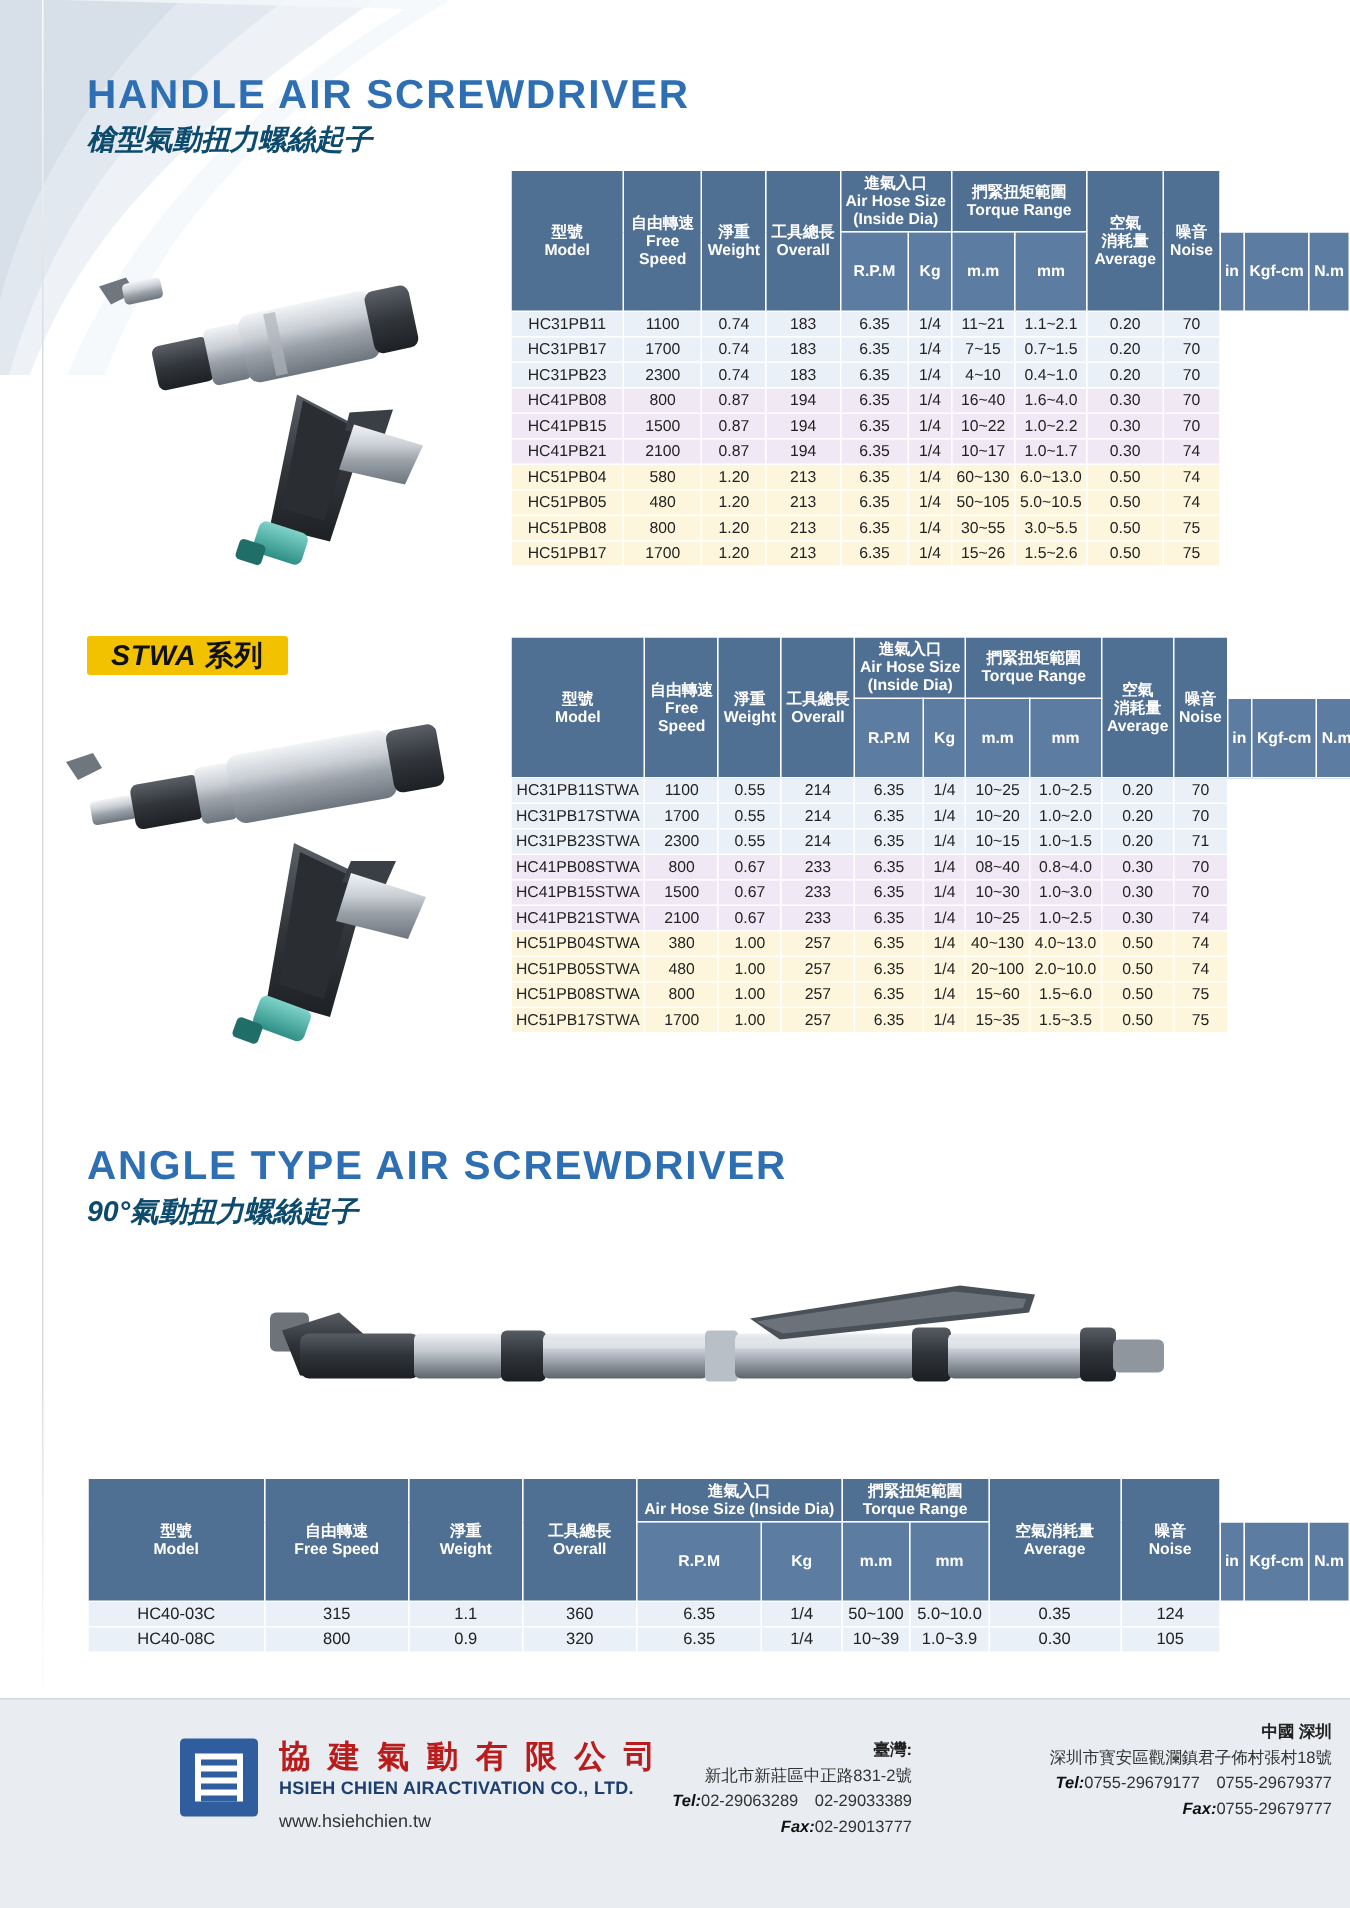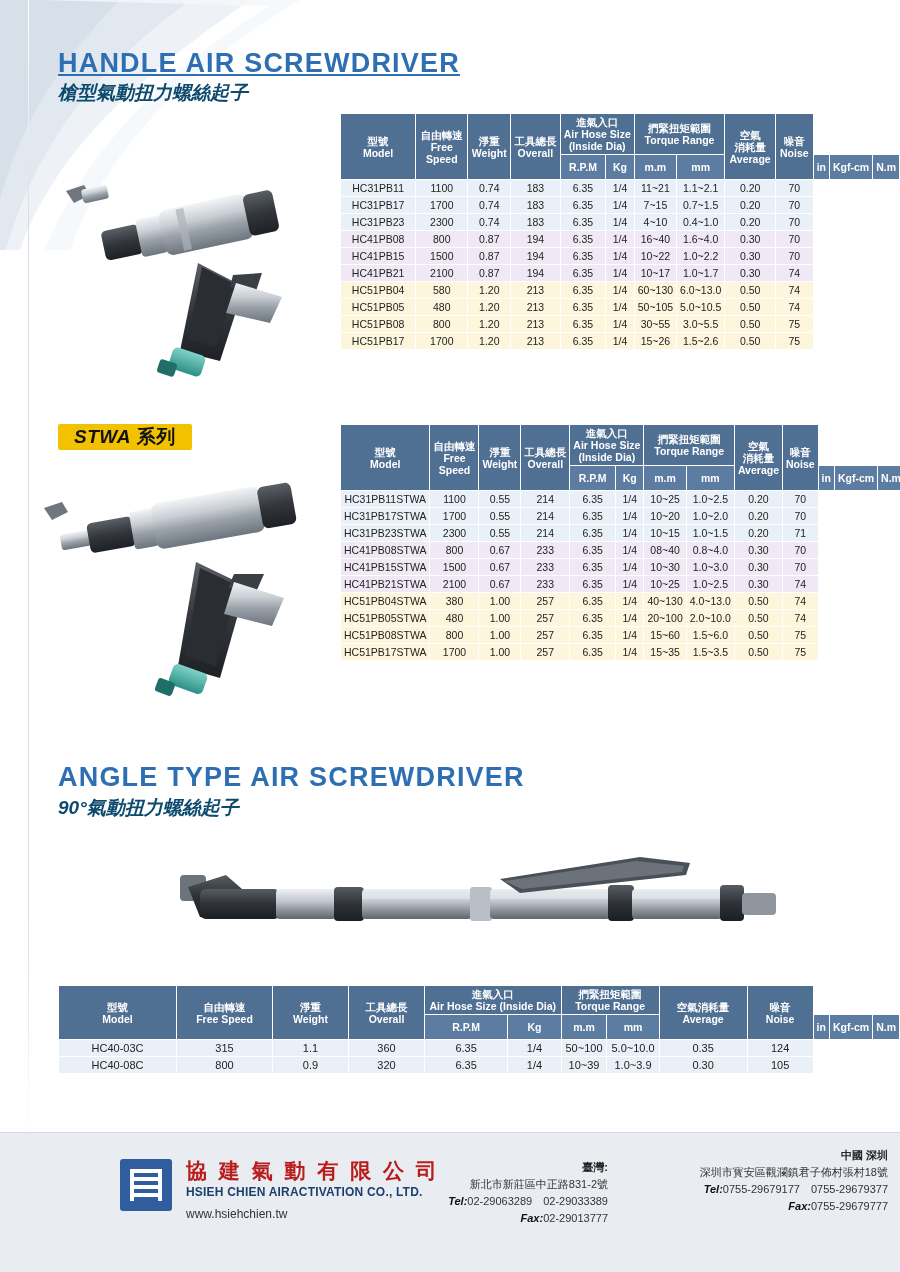--- a/index.html
+++ b/index.html
@@ -54,21 +54,21 @@
   table.spec thead th {
     background:#4f6f93;
     color:#ffffff;
     font-weight:bold;
     line-height:1.15;
     font-size:10.5px;
   }
   table.spec thead tr.units th {
     background:#5d7ca1;
     font-size:10.5px;
-    padding:6px 3px;
+    padding:20px 3px;
   }
   table.spec tbody td { background:#eef1f6; }
   table.spec tbody tr.g1 td { background:#eaf0f7; }
   table.spec tbody tr.g2 td { background:#f0e9f5; }
   table.spec tbody tr.g3 td { background:#fdf6dd; }
   table.spec tbody td.model { font-weight:normal; }
 
   .stwa-badge {
     position:absolute;
     background:#f2c200;
@@ -122,21 +122,21 @@
   <div class="swoosh">
     <svg width="340" height="250" viewBox="0 0 340 250">
       <path d="M0,0 L250,0 C150,70 60,140 20,250 L0,250 Z" fill="#eef2f6"></path>
       <path d="M0,0 L190,0 C110,60 40,130 6,250 L0,250 Z" fill="#e2e8ef"></path>
       <path d="M0,0 L120,0 C70,50 20,120 0,200 Z" fill="#d7dfe8"></path>
       <path d="M40,0 L300,0 C200,60 110,140 70,250 L45,250 C90,140 180,60 270,6 Z" fill="#f4f7fa" opacity="0.8"></path>
     </svg>
   </div>
   <div class="side-rule"></div>
 
-  <h1 class="title-en" style="left:58px; top:48px;text-decoration:underline;">HANDLE AIR SCREWDRIVER</h1>
+  <h1 class="title-en" style="left:58px; top:48px;">HANDLE AIR SCREWDRIVER</h1>
   <div class="title-cn" style="left:58px; top:80px;">槍型氣動扭力螺絲起子</div>
 
   <div class="tool-img" style="left:30px; top:155px; width:300px; height:235px;">
     <svg width="300" height="235" viewBox="0 0 300 235">
       <defs>
         <linearGradient id="metal" x1="0" y1="0" x2="0" y2="1">
           <stop offset="0%" stop-color="#f2f4f6"></stop>
           <stop offset="35%" stop-color="#c9ced4"></stop>
           <stop offset="60%" stop-color="#9aa1a9"></stop>
           <stop offset="100%" stop-color="#6d757e"></stop>

